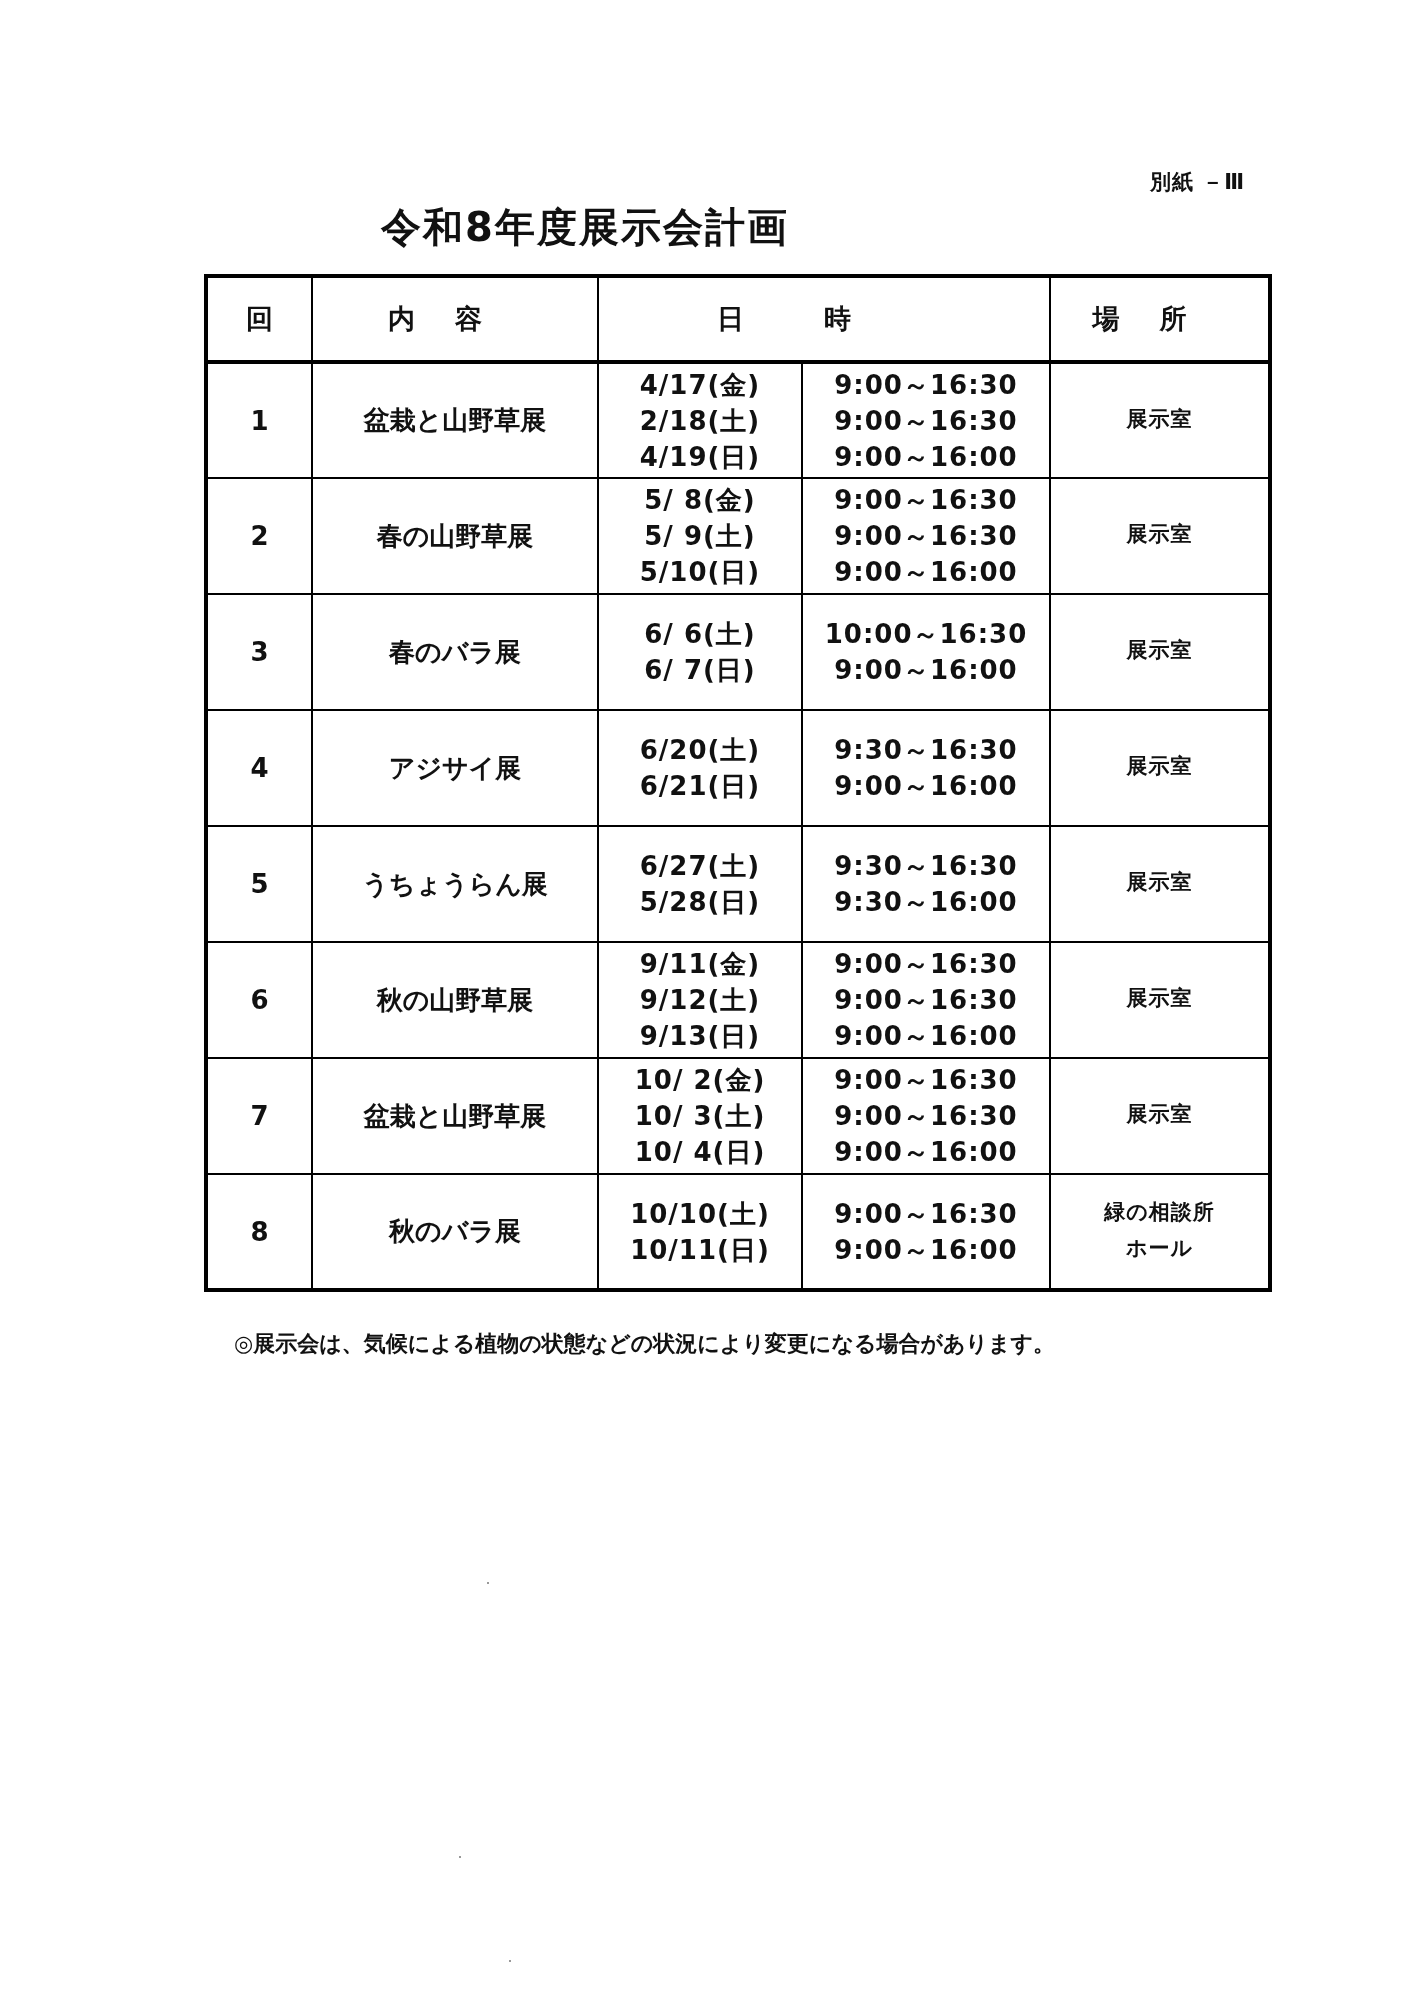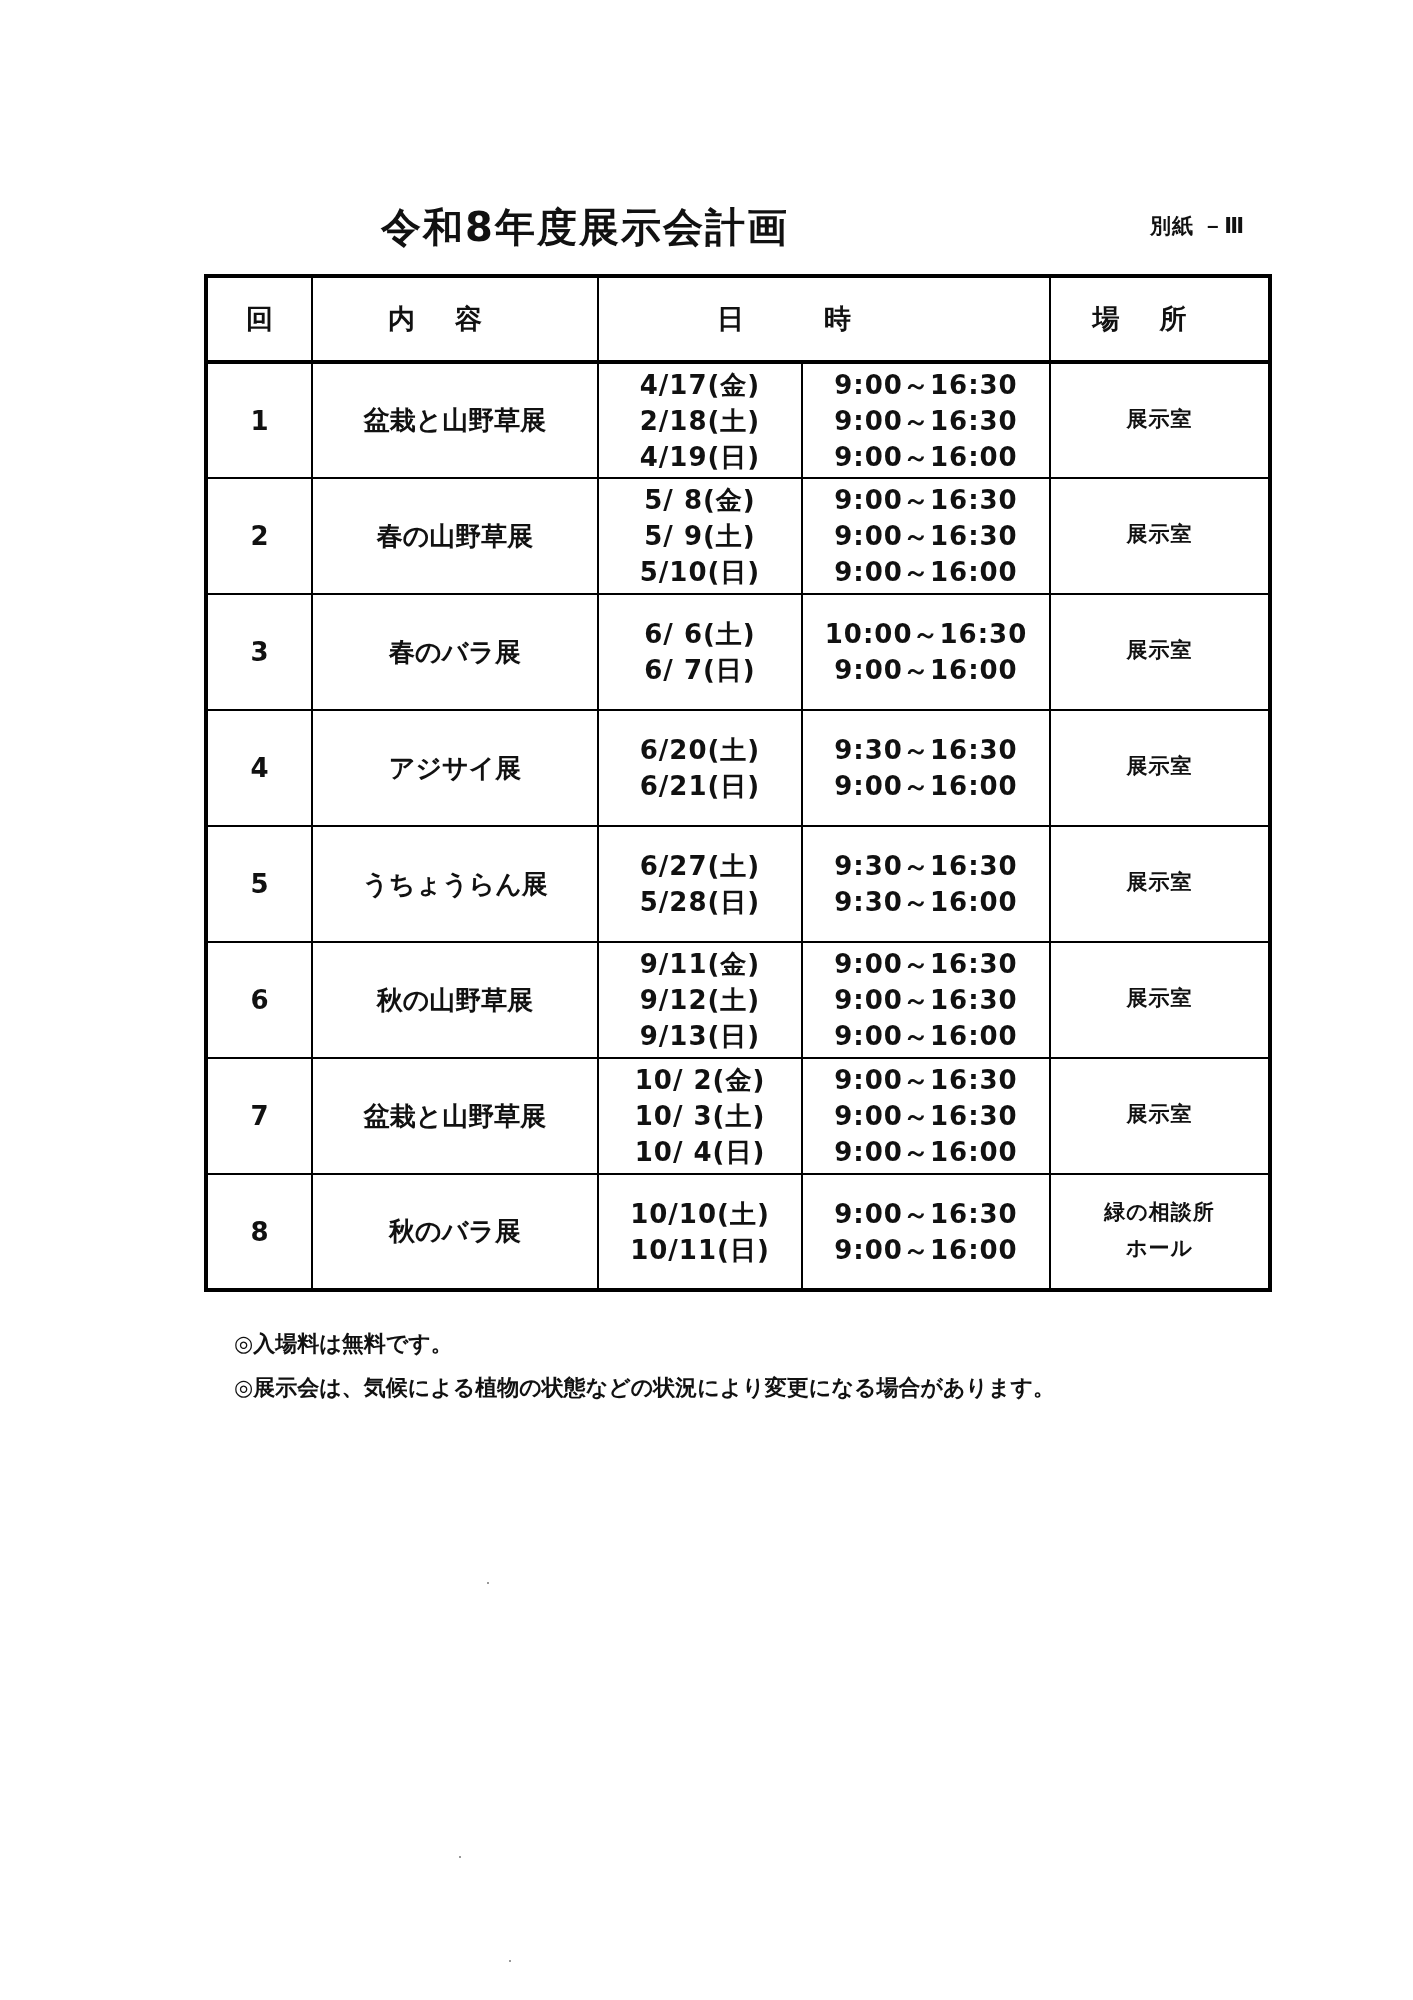--- a/index.html
+++ b/index.html
@@ -15,21 +15,20 @@
       font-family: "DejaVu Sans", "Liberation Sans", sans-serif;
       color: #111111;
     }
     .attachment-label {
       position: absolute;
       left: 1150px;
       top: 168px;
       font-size: 21px;
       font-weight: bold;
       letter-spacing: 1px;
-      margin-top: 44px;
     }
     .page-title {
       position: absolute;
       left: 0;
       width: 1170px;
       top: 200px;
       text-align: center;
       font-size: 40px;
       font-weight: bold;
       letter-spacing: 2px;
@@ -280,20 +279,19 @@
         <td class="col-place">
           <span class="line">緑の相談所</span>
           <span class="line">ホール</span>
         </td>
       </tr>
     </tbody>
 </table>
 
 <div class="notes">
   <ul class="notes-list">
-    <li>◎入場料は無料です。</li>
     <li>◎展示会は、気候による植物の状態などの状況により変更になる場合があります。</li>
   </ul>
 </div>
 
 <div class="speck" style="left:487px;top:1582px;"></div>
 <div class="speck" style="left:459px;top:1856px;"></div>
 <div class="speck" style="left:509px;top:1960px;"></div>
 
 </body></html>

